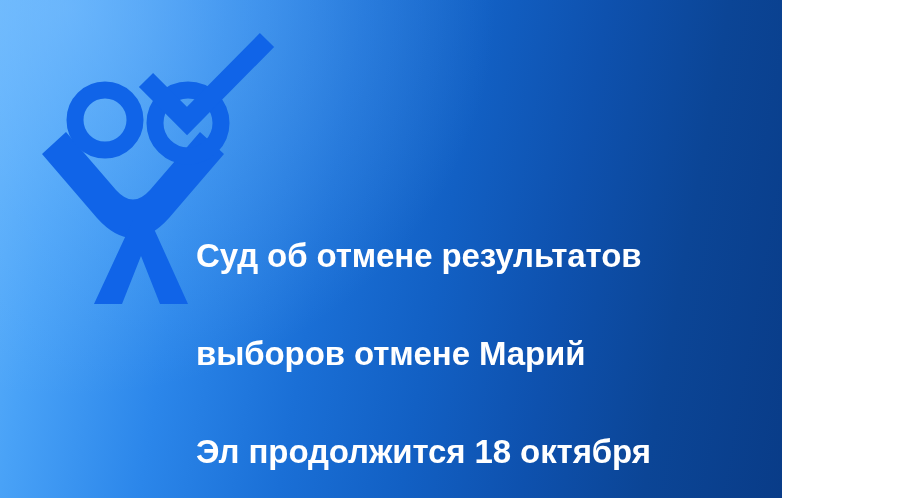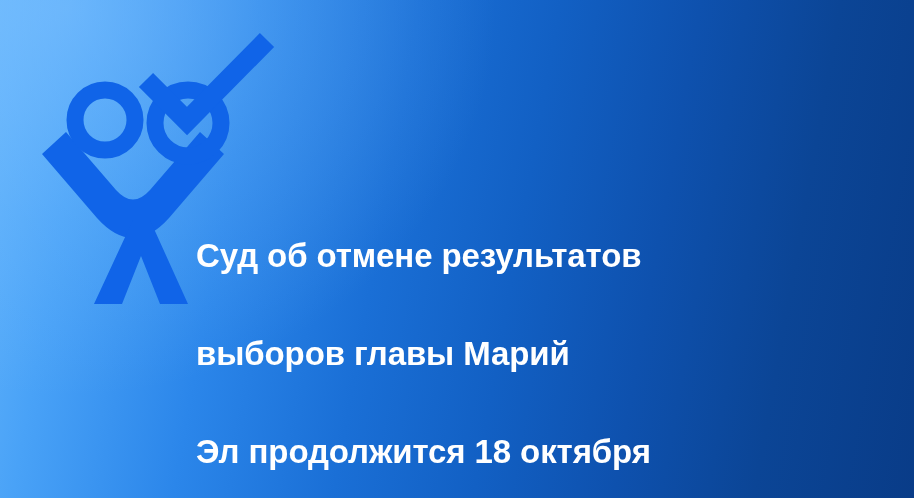--- a/index.html
+++ b/index.html
@@ -8,21 +8,21 @@
   }
   body {
     width: 914px;
     height: 498px;
     overflow: hidden;
     font-family: "Liberation Sans", sans-serif;
   }
 
   #banner {
     position: relative;
-    width: 914px;
+    width: 782px;
     height: 498px;
     overflow: hidden;
     background: linear-gradient(100deg,
         #62B4FC 0%,
         #49A2F7 10%,
         #2B86EA 26%,
         #1A6FD6 42%,
         #1260C4 56%,
         #0E51AE 70%,
         #0B4596 84%,
@@ -85,17 +85,17 @@
       <circle cx="77" cy="92" r="30" fill="none" stroke="#1064E8" stroke-width="17"></circle>
 
       <circle cx="160" cy="95" r="33" fill="none" stroke="#1064E8" stroke-width="17"></circle>
 
       <path d="M 118 52 L 159 93 L 239 12" fill="none" stroke="#1064E8" stroke-width="20" stroke-linecap="butt" stroke-linejoin="miter"></path>
     </svg>
   </div>
 
   <div id="headline">
     <span class="hl-line">Суд об отмене результатов</span>
-    <span class="hl-line">выборов главы Марий</span>
+    <span class="hl-line">выборов отмене Марий</span>
     <span class="hl-line">Эл продолжится 18 октября</span>
   </div>
 
 </div>
 
 </body></html>

